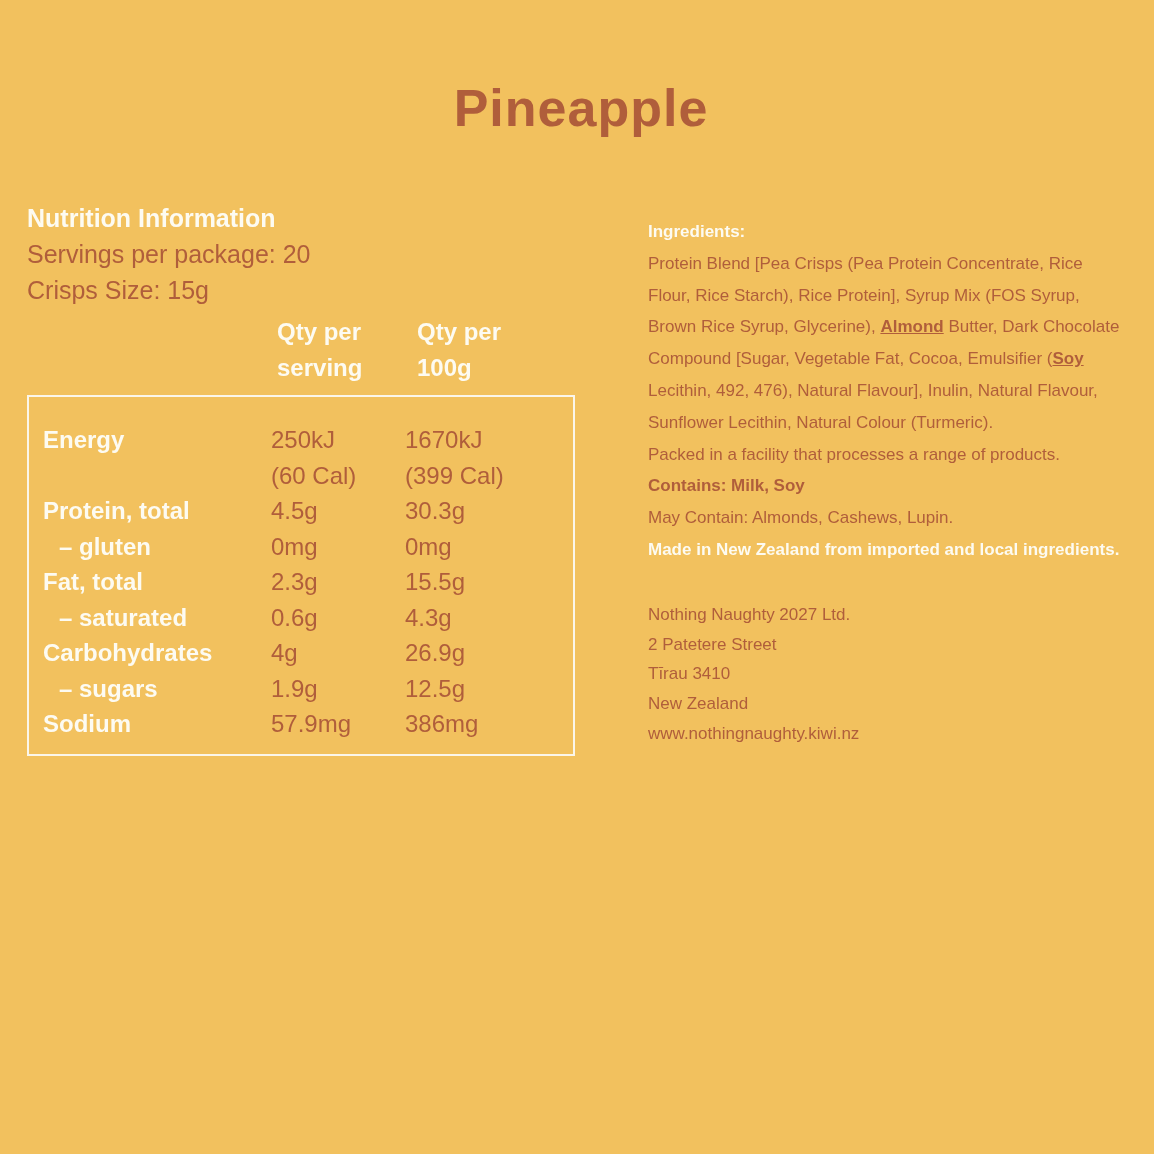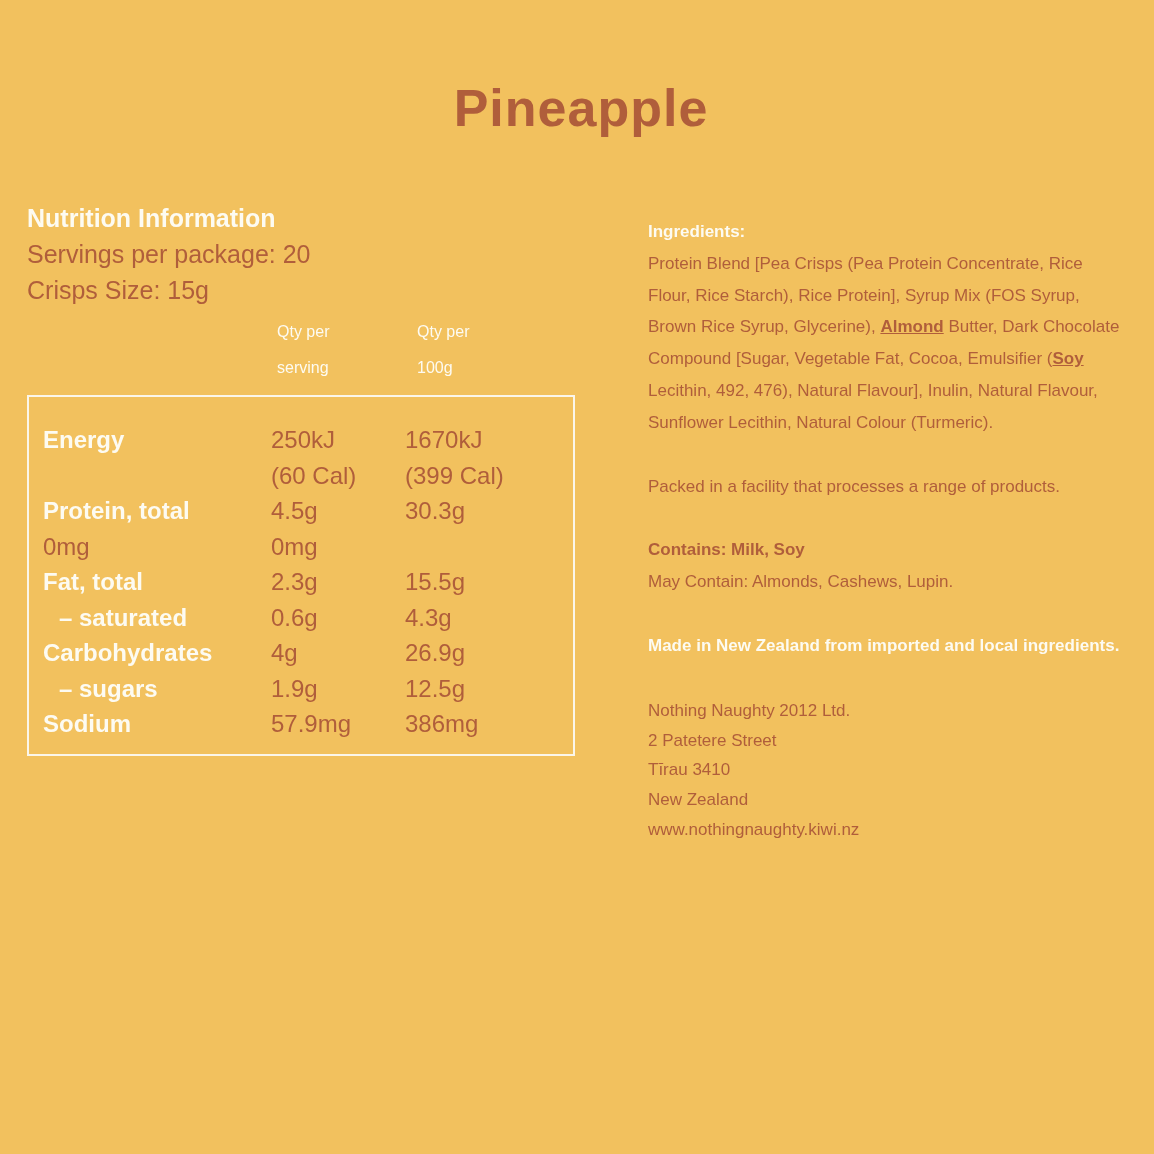--- a/index.html
+++ b/index.html
@@ -37,21 +37,21 @@
     line-height:36px;
   }
   .nut-sub{
     font-size:25px;color:var(--brown);line-height:36px;
   }
   .col-headers{
     display:grid;
     grid-template-columns:250px 140px 1fr;
     margin-top:6px;
     line-height:36px;
-    font-size:16px;font-weight:400;color:var(--white-text);
+    font-size:24px;font-weight:700;color:var(--white-text);
   }
   .nut-table{
     margin-top:9px;
     border:2px solid var(--border);
     padding:25px 10px 20px 14px;
     height:361px;
   }
   .nt-row{
     display:grid;
     grid-template-columns:228px 134px 1fr;
@@ -68,21 +68,21 @@
     width:474px;
     font-size:17px;
     line-height:31.8px;
     color:var(--brown);
   }
   .ing-heading{
     color:var(--white-text);
     font-weight:700;
   }
   .bold-part{font-weight:700;text-decoration:underline;}
-  .block-gap{margin-top:32px;}
+  .block-gap{}
   .contains-line{font-weight:700;}
   .made-in{
     color:var(--white-text);
     font-weight:700;
   }
   .address-block{margin-top:34px;line-height:29.8px;}
 </style>
 </head>
 <body>
 
@@ -116,20 +116,21 @@
         <div>1670kJ</div>
         <div>(399 Cal)</div>
       </div>
     </div>
     <div class="nt-row">
       <div class="nt-label">Protein, total</div>
       <div class="nt-val">4.5g</div>
       <div class="nt-val">30.3g</div>
     </div>
     <div class="nt-row">
+      <div class="nt-label indent">– gluten</div>
       <div class="nt-val">0mg</div>
       <div class="nt-val">0mg</div>
     </div>
     <div class="nt-row">
       <div class="nt-label">Fat, total</div>
       <div class="nt-val">2.3g</div>
       <div class="nt-val">15.5g</div>
     </div>
     <div class="nt-row">
       <div class="nt-label indent">– saturated</div>
@@ -161,19 +162,19 @@
   <div class="block-gap">Packed in a facility that processes a range of products.</div>
 
   <div class="block-gap">
     <div class="contains-line">Contains: Milk, Soy</div>
     <div>May Contain: Almonds, Cashews, Lupin.</div>
   </div>
 
   <div class="block-gap made-in">Made in New Zealand from imported and local ingredients.</div>
 
   <div class="address-block">
-    <div>Nothing Naughty 2012 Ltd.</div>
+    <div>Nothing Naughty 2027 Ltd.</div>
     <div>2 Patetere Street</div>
     <div>Tīrau 3410</div>
     <div>New Zealand</div>
     <div>www.nothingnaughty.kiwi.nz</div>
   </div>
 </div>
 
 </body></html>

